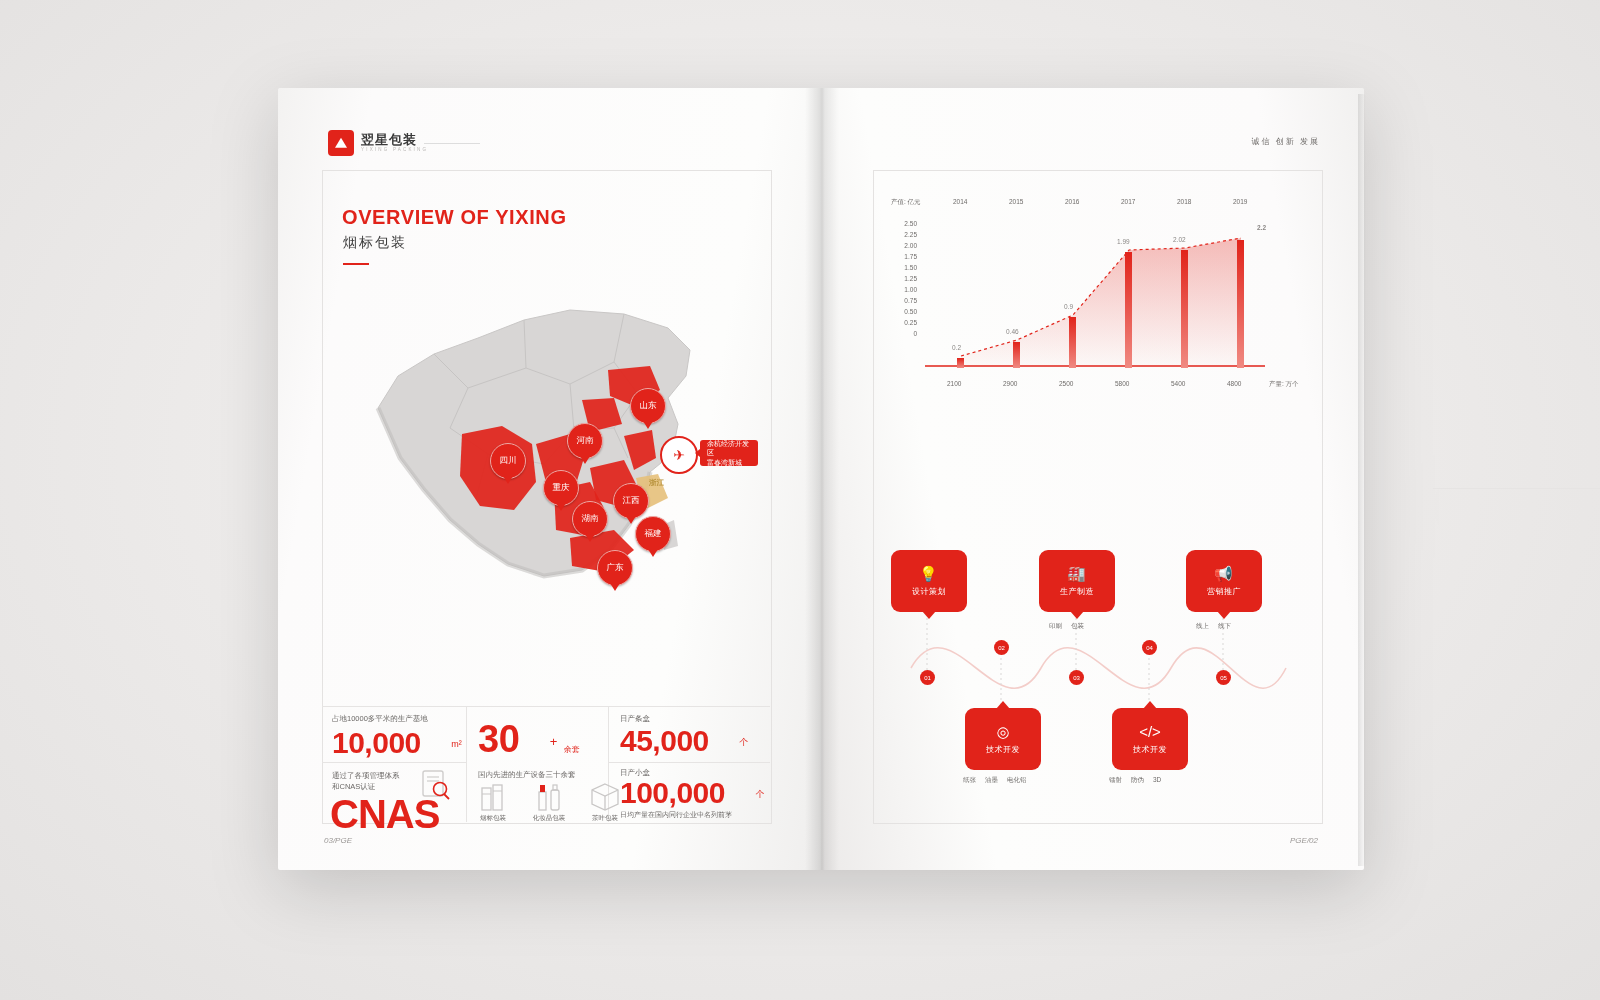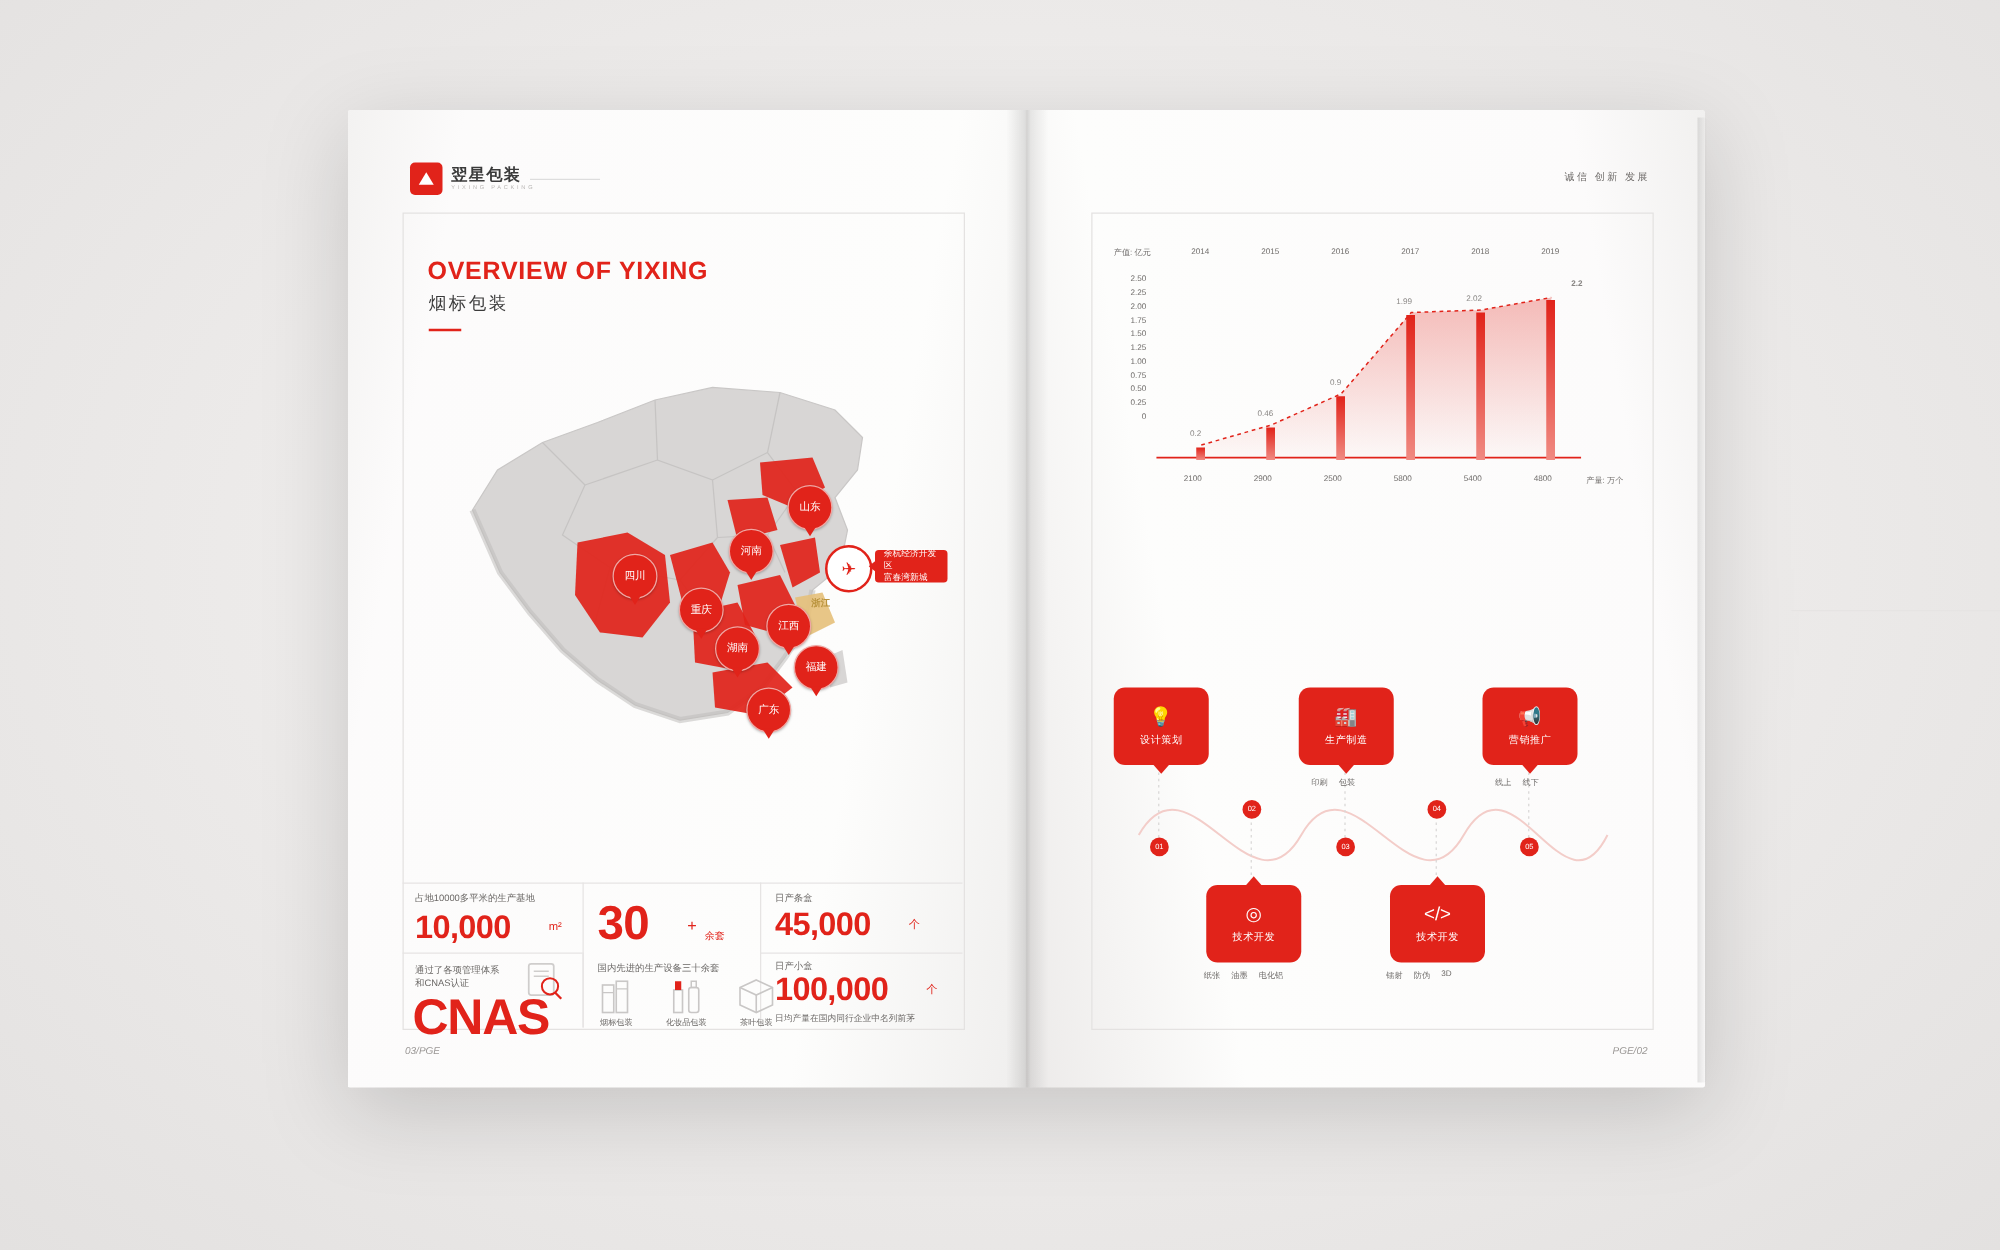--- a/index.html
+++ b/index.html
@@ -59,21 +59,21 @@
   .pinlabel:before{content:"";position:absolute;left:-5px;top:50%;transform:translateY(-50%);
     width:0;height:0;border-top:4px solid transparent;border-bottom:4px solid transparent;border-right:5px solid #e1231a;}
   .star{position:absolute;width:34px;height:34px;border-radius:50%;background:#fff;border:2px solid #e1231a;
     display:flex;align-items:center;justify-content:center;color:#e1231a;font-size:14px;}
 
   
   .stats{position:absolute;left:44px;top:618px;width:448px;height:116px;}
   .vline{position:absolute;width:1px;background:#e6e4e3;}
   .hline{position:absolute;height:1px;background:#e6e4e3;}
   .lbl{font-size:7.5px;color:#6b6866;}
-  .big{font-size:26px;font-weight:bold;color:#e1231a;letter-spacing:-.5px;line-height:1;}
+  .big{font-size:30px;font-weight:bold;color:#e1231a;letter-spacing:-.5px;line-height:1;}
   .sup{font-size:9px;vertical-align:super;}
   .cnas{font-size:40px;font-weight:bold;color:#e1231a;letter-spacing:-1px;line-height:1;}
   .icon-cap{font-size:6.5px;color:#6b6866;text-align:center;}
   .footer-l{position:absolute;left:46px;top:748px;font-size:8px;color:#9a9795;font-style:italic;}
 
   
   .slogan{position:absolute;right:44px;top:48px;font-size:8px;color:#6f6c6a;letter-spacing:2px;}
   .chart{position:absolute;left:612px;top:110px;width:414px;height:200px;}
   .axis-t{font-size:6.5px;color:#6f6c6a;}
   .bar{position:absolute;bottom:0;width:7px;background:linear-gradient(180deg,#e1231a,#f08a82);}
@@ -144,21 +144,21 @@
             <path d="M244 142 L276 140 L284 166 L252 174 Z" fill="#e1231a" opacity=".92"></path>
             <path d="M232 280 L276 272 L296 292 L268 314 L234 308 Z" fill="#e1231a" opacity=".92"></path>
             <path d="M298 220 L320 216 L330 240 L306 252 Z" fill="#e6c07a" opacity=".9"></path>
             <path d="M322 268 L336 262 L340 288 L326 292 Z" fill="#d8d6d5"></path>
           </g>
         </svg>
 
         <div class="pin" style="left:292px;top:130px;">
           <span>山东</span>
           </div>
-        <div class="pin" style="left:245px;top:165px;">
+        <div class="pin" style="left:229px;top:165px;">
           <span>河南</span>
           </div>
         <div class="pin" style="left:152px;top:185px;">
           <span>四川</span>
           </div>
         <div class="pin" style="left:205px;top:212px;text-align:center;">
           <span>重庆</span>
           </div>
         <div class="pin" style="left:275px;top:225px;">
           <span>江西</span>

